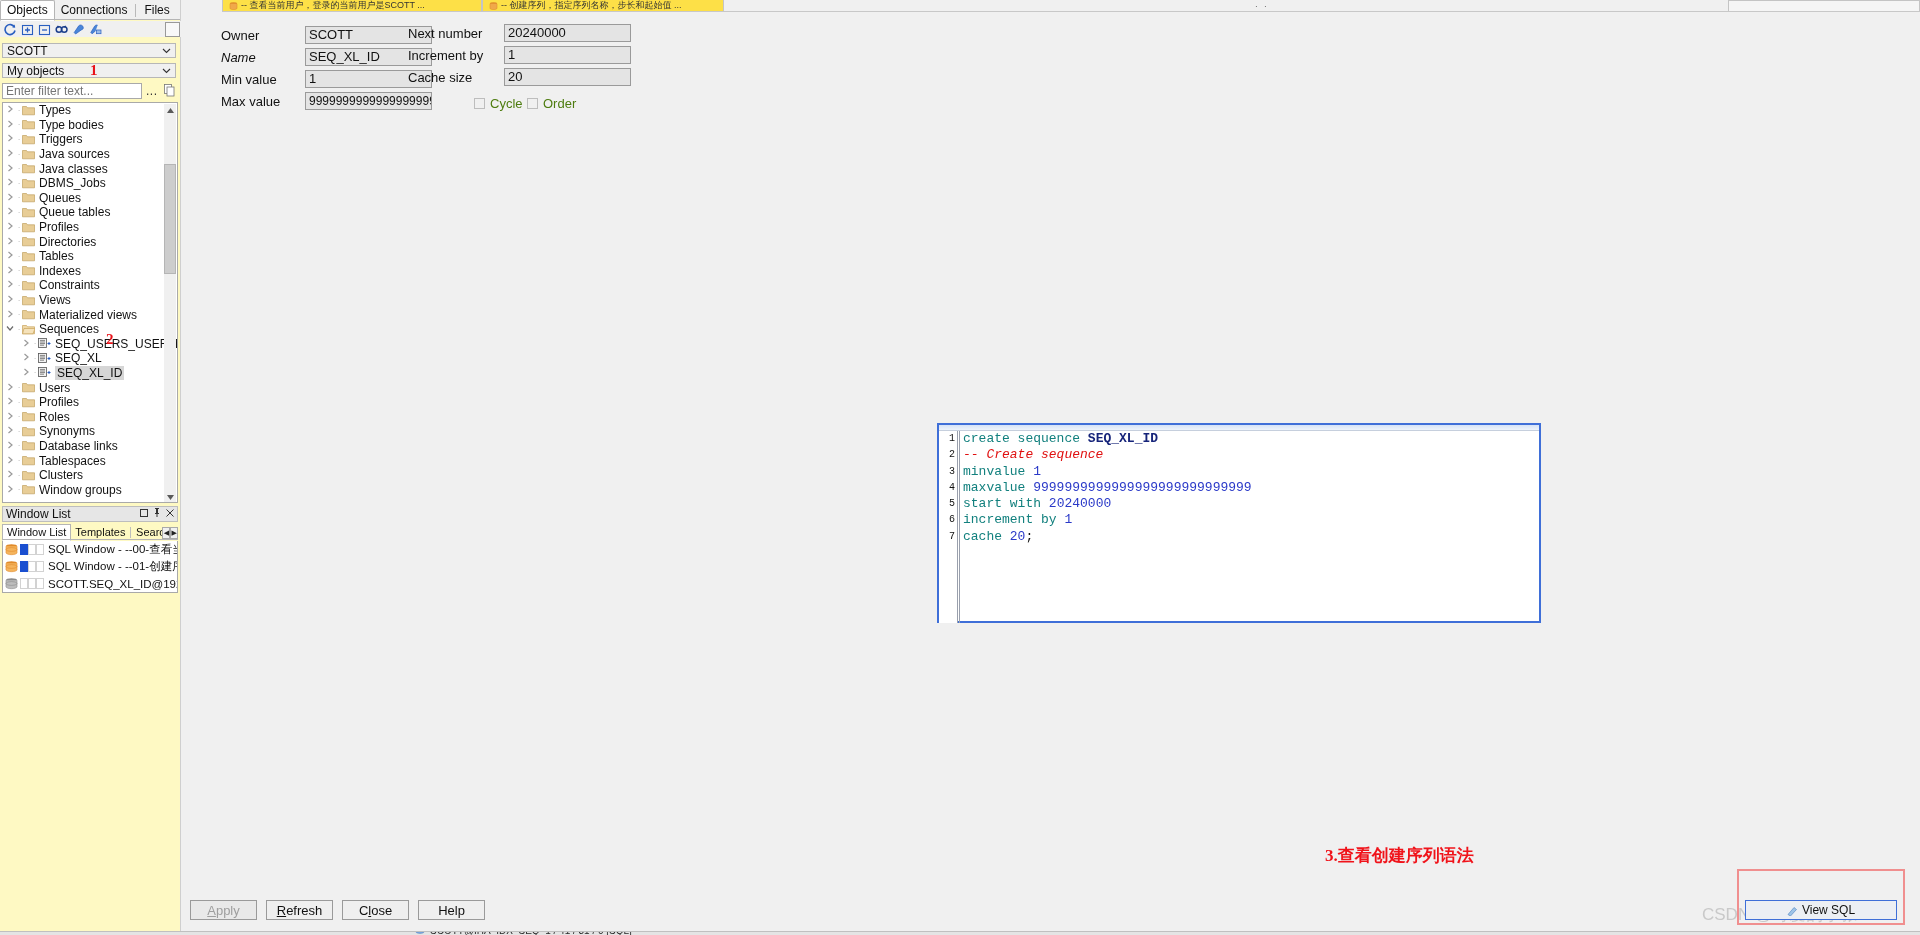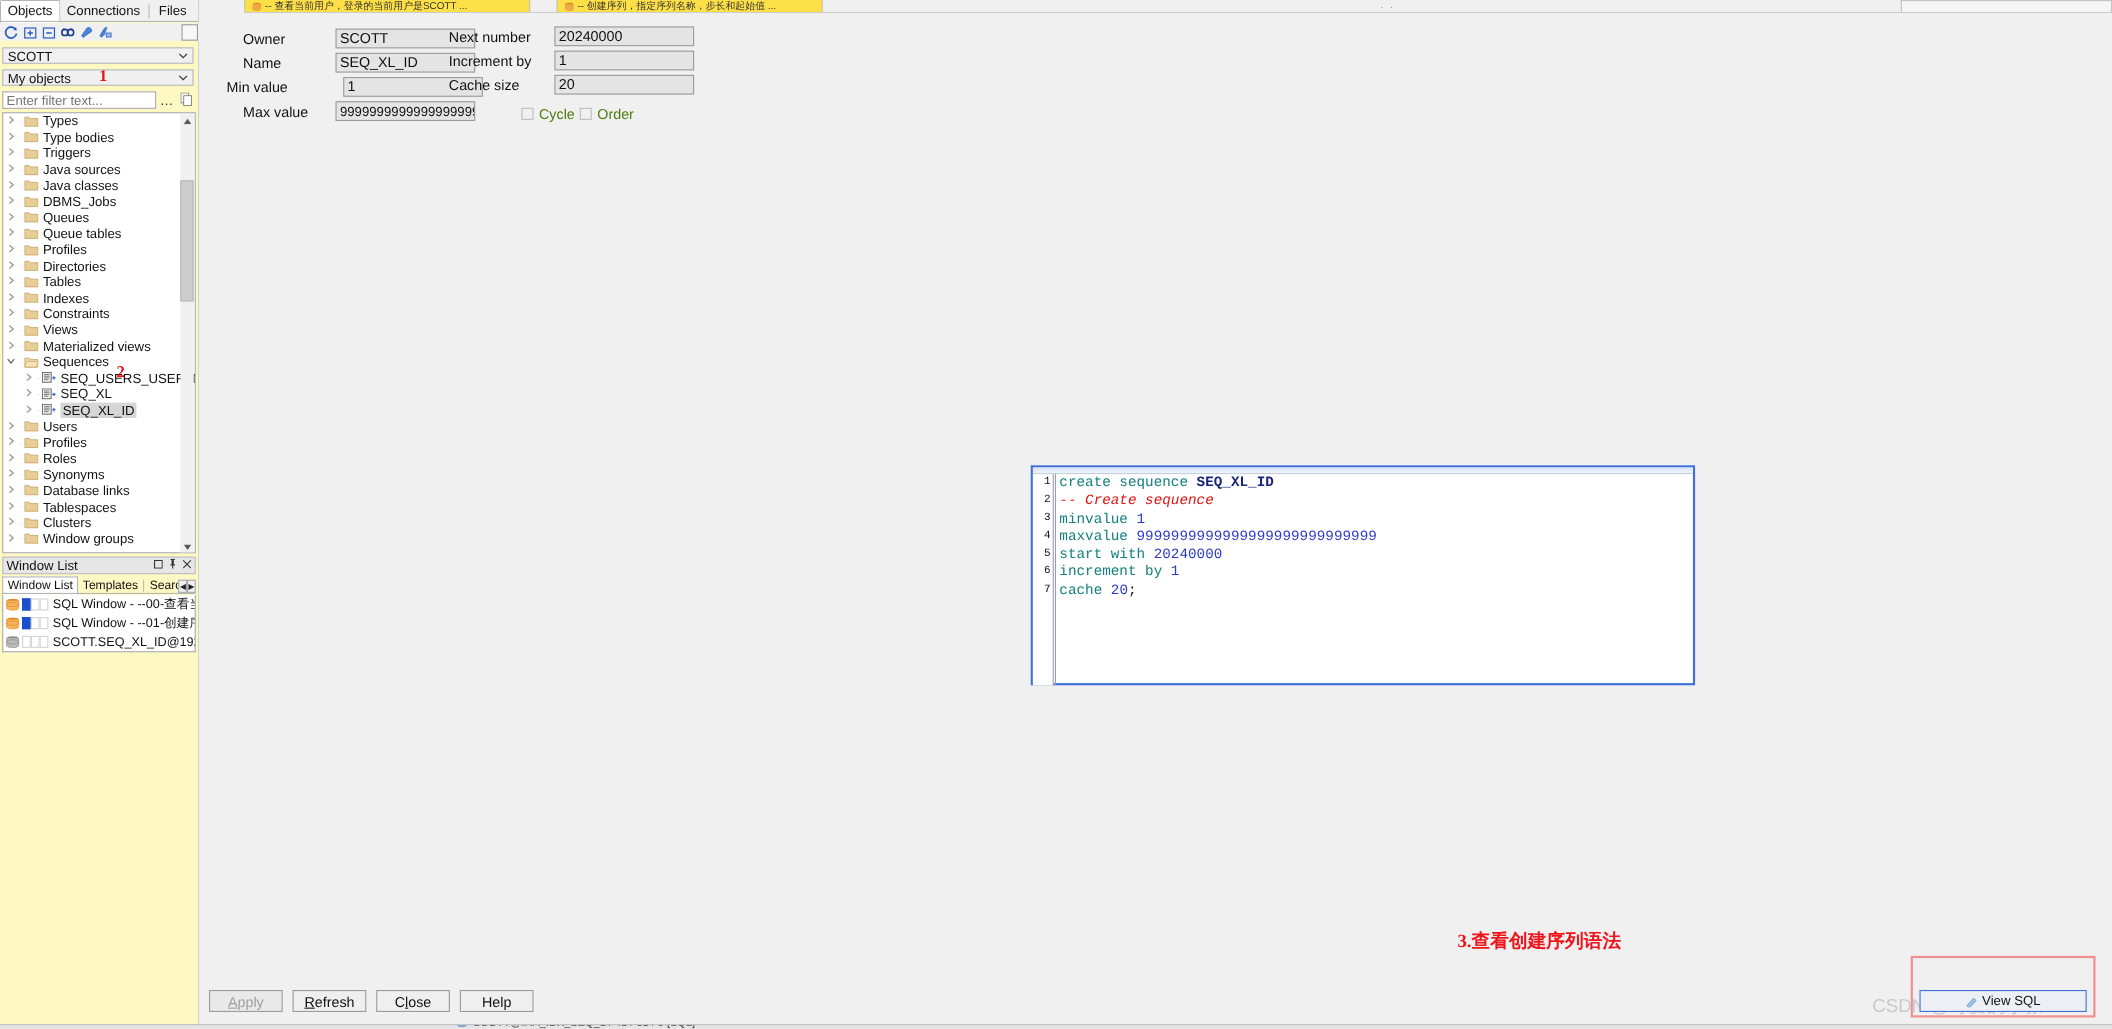--- a/index.html
+++ b/index.html
@@ -146,21 +146,21 @@
 
 <div id="top-strip">
   <div id="top-tabs">
     <div class="mini-tab" style="width:246px;">
       <svg class="db-ic" viewBox="0 0 10 9">
         <ellipse cx="5" cy="2" rx="4" ry="1.6" fill="#e08a2a"></ellipse>
         <path d="M1 2v5c0 .9 1.8 1.6 4 1.6s4-.7 4-1.6V2" fill="#f0a94a" stroke="#d17a1a" stroke-width=".4"></path>
       </svg>
       <span>-- 查看当前用户，登录的当前用户是SCOTT ...</span>
     </div>
-    <div class="mini-tab" style="width:228px;margin-left:24px;">
+    <div class="mini-tab" style="width:228px;">
       <svg class="db-ic" viewBox="0 0 10 9">
         <ellipse cx="5" cy="2" rx="4" ry="1.6" fill="#e08a2a"></ellipse>
         <path d="M1 2v5c0 .9 1.8 1.6 4 1.6s4-.7 4-1.6V2" fill="#f0a94a" stroke="#d17a1a" stroke-width=".4"></path>
       </svg>
       <span>-- 创建序列，指定序列名称，步长和起始值 ...</span>
     </div>
   </div>
   <div id="top-dots">· ·</div>
   <div id="top-tabs-right"></div>
   <div id="strip-line"></div>
@@ -593,24 +593,24 @@
     </div>
 </div>
 
 <div id="form-area">
 
   <div class="fld-row" style="left:40px;top:14px;">
     <div class="fld-label" style="width:80px;">Owner</div>
     <div class="fld-input" style="width:127px;">SCOTT</div>
   </div>
   <div class="fld-row" style="left:40px;top:36px;">
-    <div class="fld-label" style="width:80px;">Name</div>
+    <div class="fld-label" style="width:80px;font-style:italic;">Name</div>
     <div class="fld-input" style="width:127px;">SEQ_XL_ID</div>
   </div>
-  <div class="fld-row" style="left:25px;top:58px;gap:22px;">
+  <div class="fld-row" style="left:40px;top:58px;">
     <div class="fld-label" style="width:80px;">Min value</div>
     <div class="fld-input" style="width:127px;">1</div>
   </div>
   <div class="fld-row" style="left:40px;top:80px;">
     <div class="fld-label" style="width:80px;">Max value</div>
     <div class="fld-input" style="width:127px;font-size:12px;">9999999999999999999999</div>
   </div>
 
   <div class="fld-row" style="left:227px;top:12px;">
     <div class="fld-label" style="width:92px;">Next number</div>

